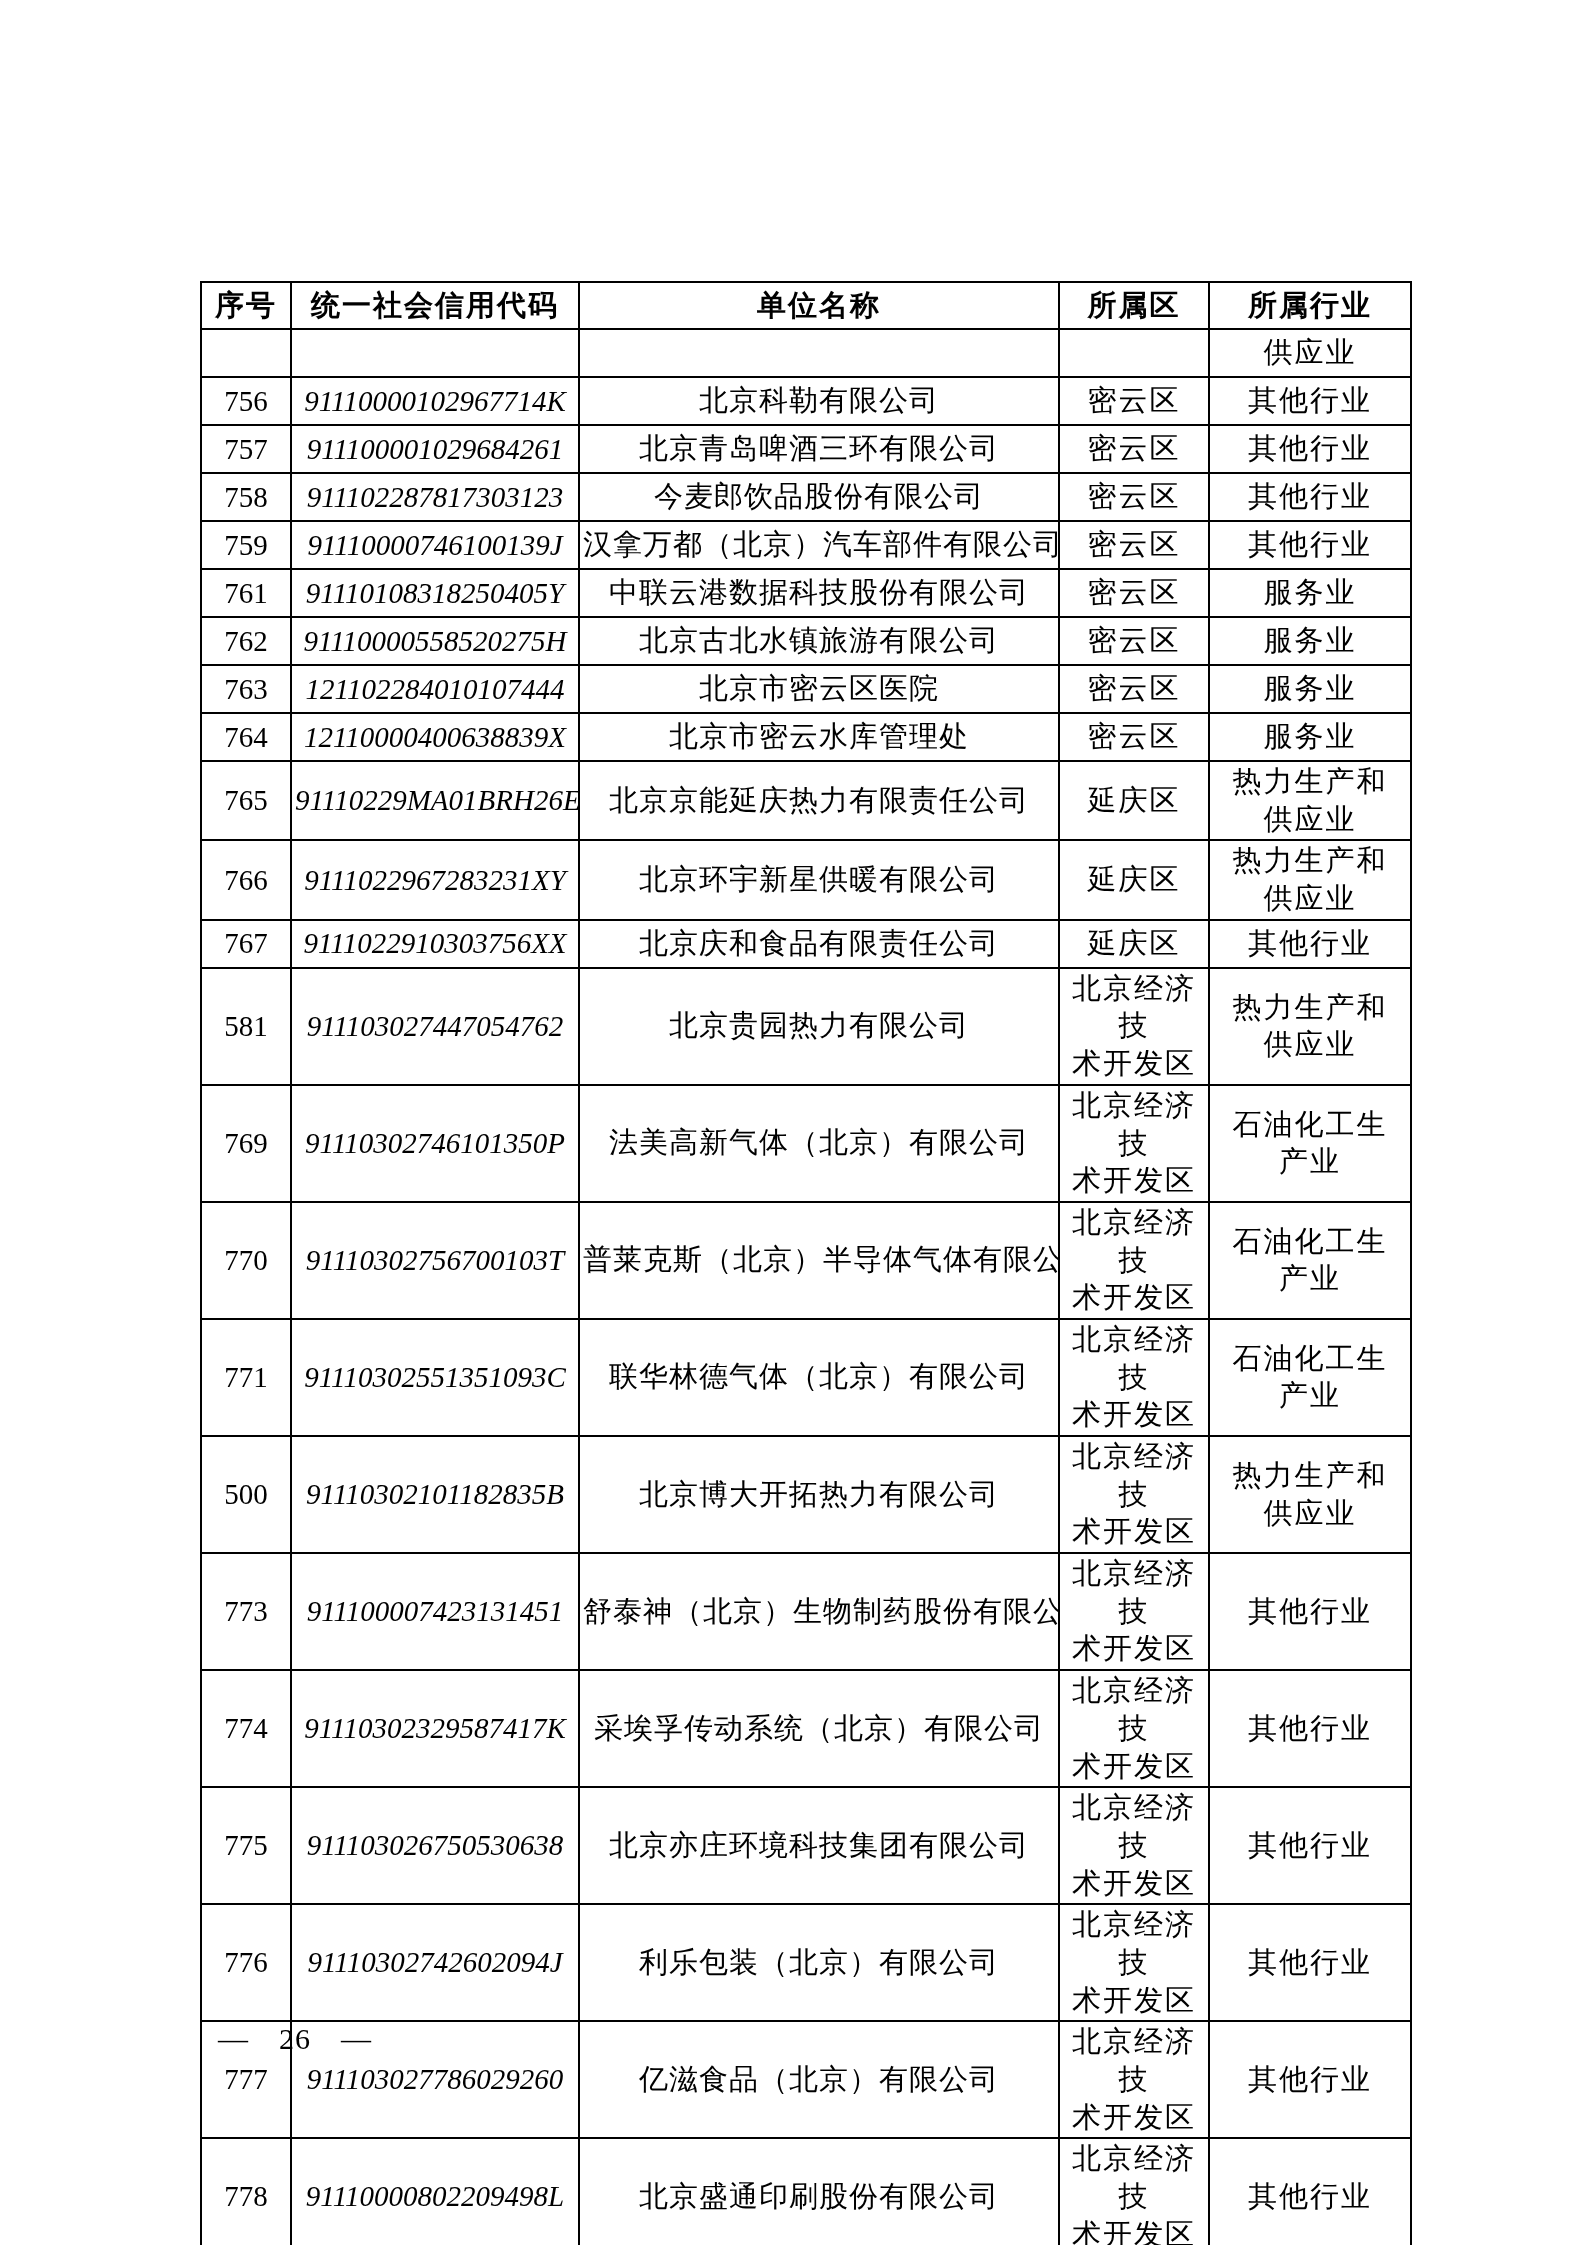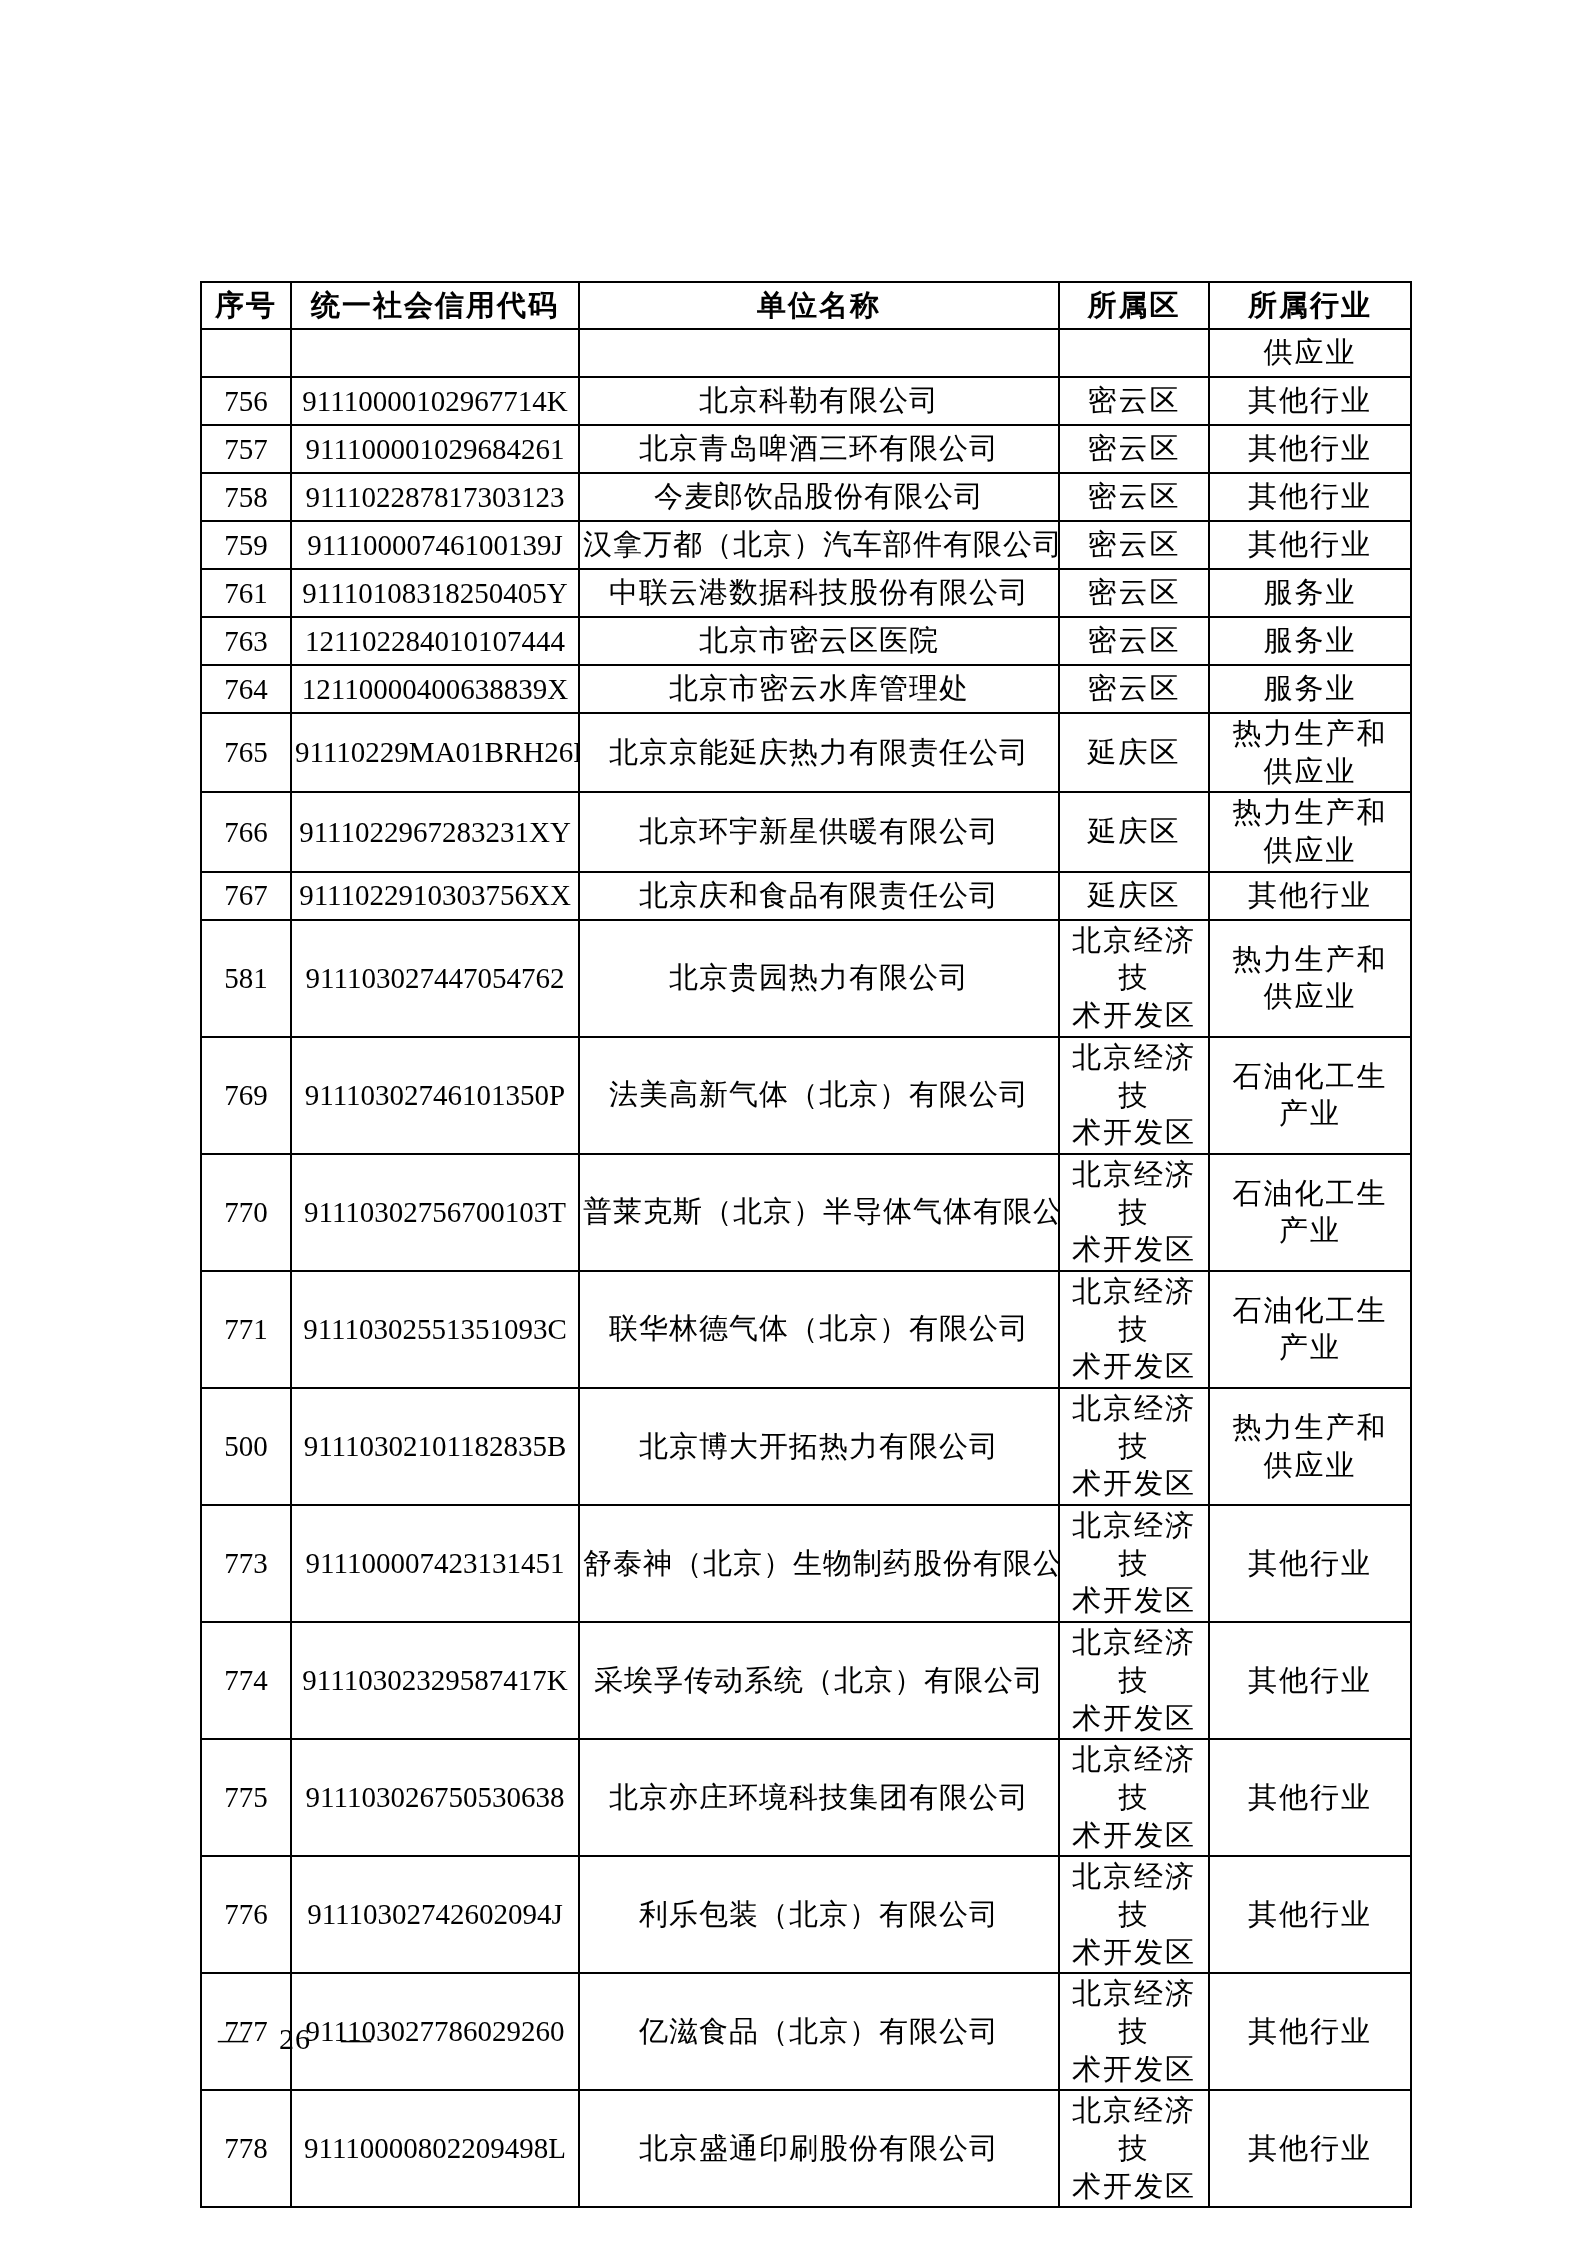--- a/index.html
+++ b/index.html
@@ -37,21 +37,21 @@
     overflow: hidden;
   }
   .doc-table th {
     font-weight: bold;
     height: 43px;
     letter-spacing: 2px;
     white-space: nowrap;
     margin-left: 20px;
   }
   .c-seq      { letter-spacing: 0; }
-  .c-code     { letter-spacing: 0; white-space: nowrap; font-size: 28px; }
+  .c-code     { letter-spacing: 0; white-space: nowrap; font-size: 28px; font-style: italic; }
   .c-name     { letter-spacing: 1px; white-space: nowrap; }
   .c-district { letter-spacing: 2px; white-space: pre-line; line-height: 1.3; }
   .c-industry { letter-spacing: 2px; white-space: pre-line; line-height: 1.3; margin-left: 40px; }
 
   tr.row-sm td { height: 44px; }
   tr.row-lg td { height: 73px; }
   tr.row-xl td { height: 91px; }
 
   .page-footer {
     position: absolute;
@@ -121,20 +121,27 @@
     <td class="c-industry">其他行业</td>
   </tr>
       <tr class="row-sm">
     <td class="c-seq">761</td>
     <td class="c-code">91110108318250405Y</td>
     <td class="c-name">中联云港数据科技股份有限公司</td>
     <td class="c-district">密云区</td>
     <td class="c-industry">服务业</td>
   </tr>
       <tr class="row-sm">
+    <td class="c-seq">762</td>
+    <td class="c-code">91110000558520275H</td>
+    <td class="c-name">北京古北水镇旅游有限公司</td>
+    <td class="c-district">密云区</td>
+    <td class="c-industry">服务业</td>
+  </tr>
+      <tr class="row-sm">
     <td class="c-seq">763</td>
     <td class="c-code">121102284010107444</td>
     <td class="c-name">北京市密云区医院</td>
     <td class="c-district">密云区</td>
     <td class="c-industry">服务业</td>
   </tr>
       <tr class="row-sm">
     <td class="c-seq">764</td>
     <td class="c-code">12110000400638839X</td>
     <td class="c-name">北京市密云水库管理处</td>

